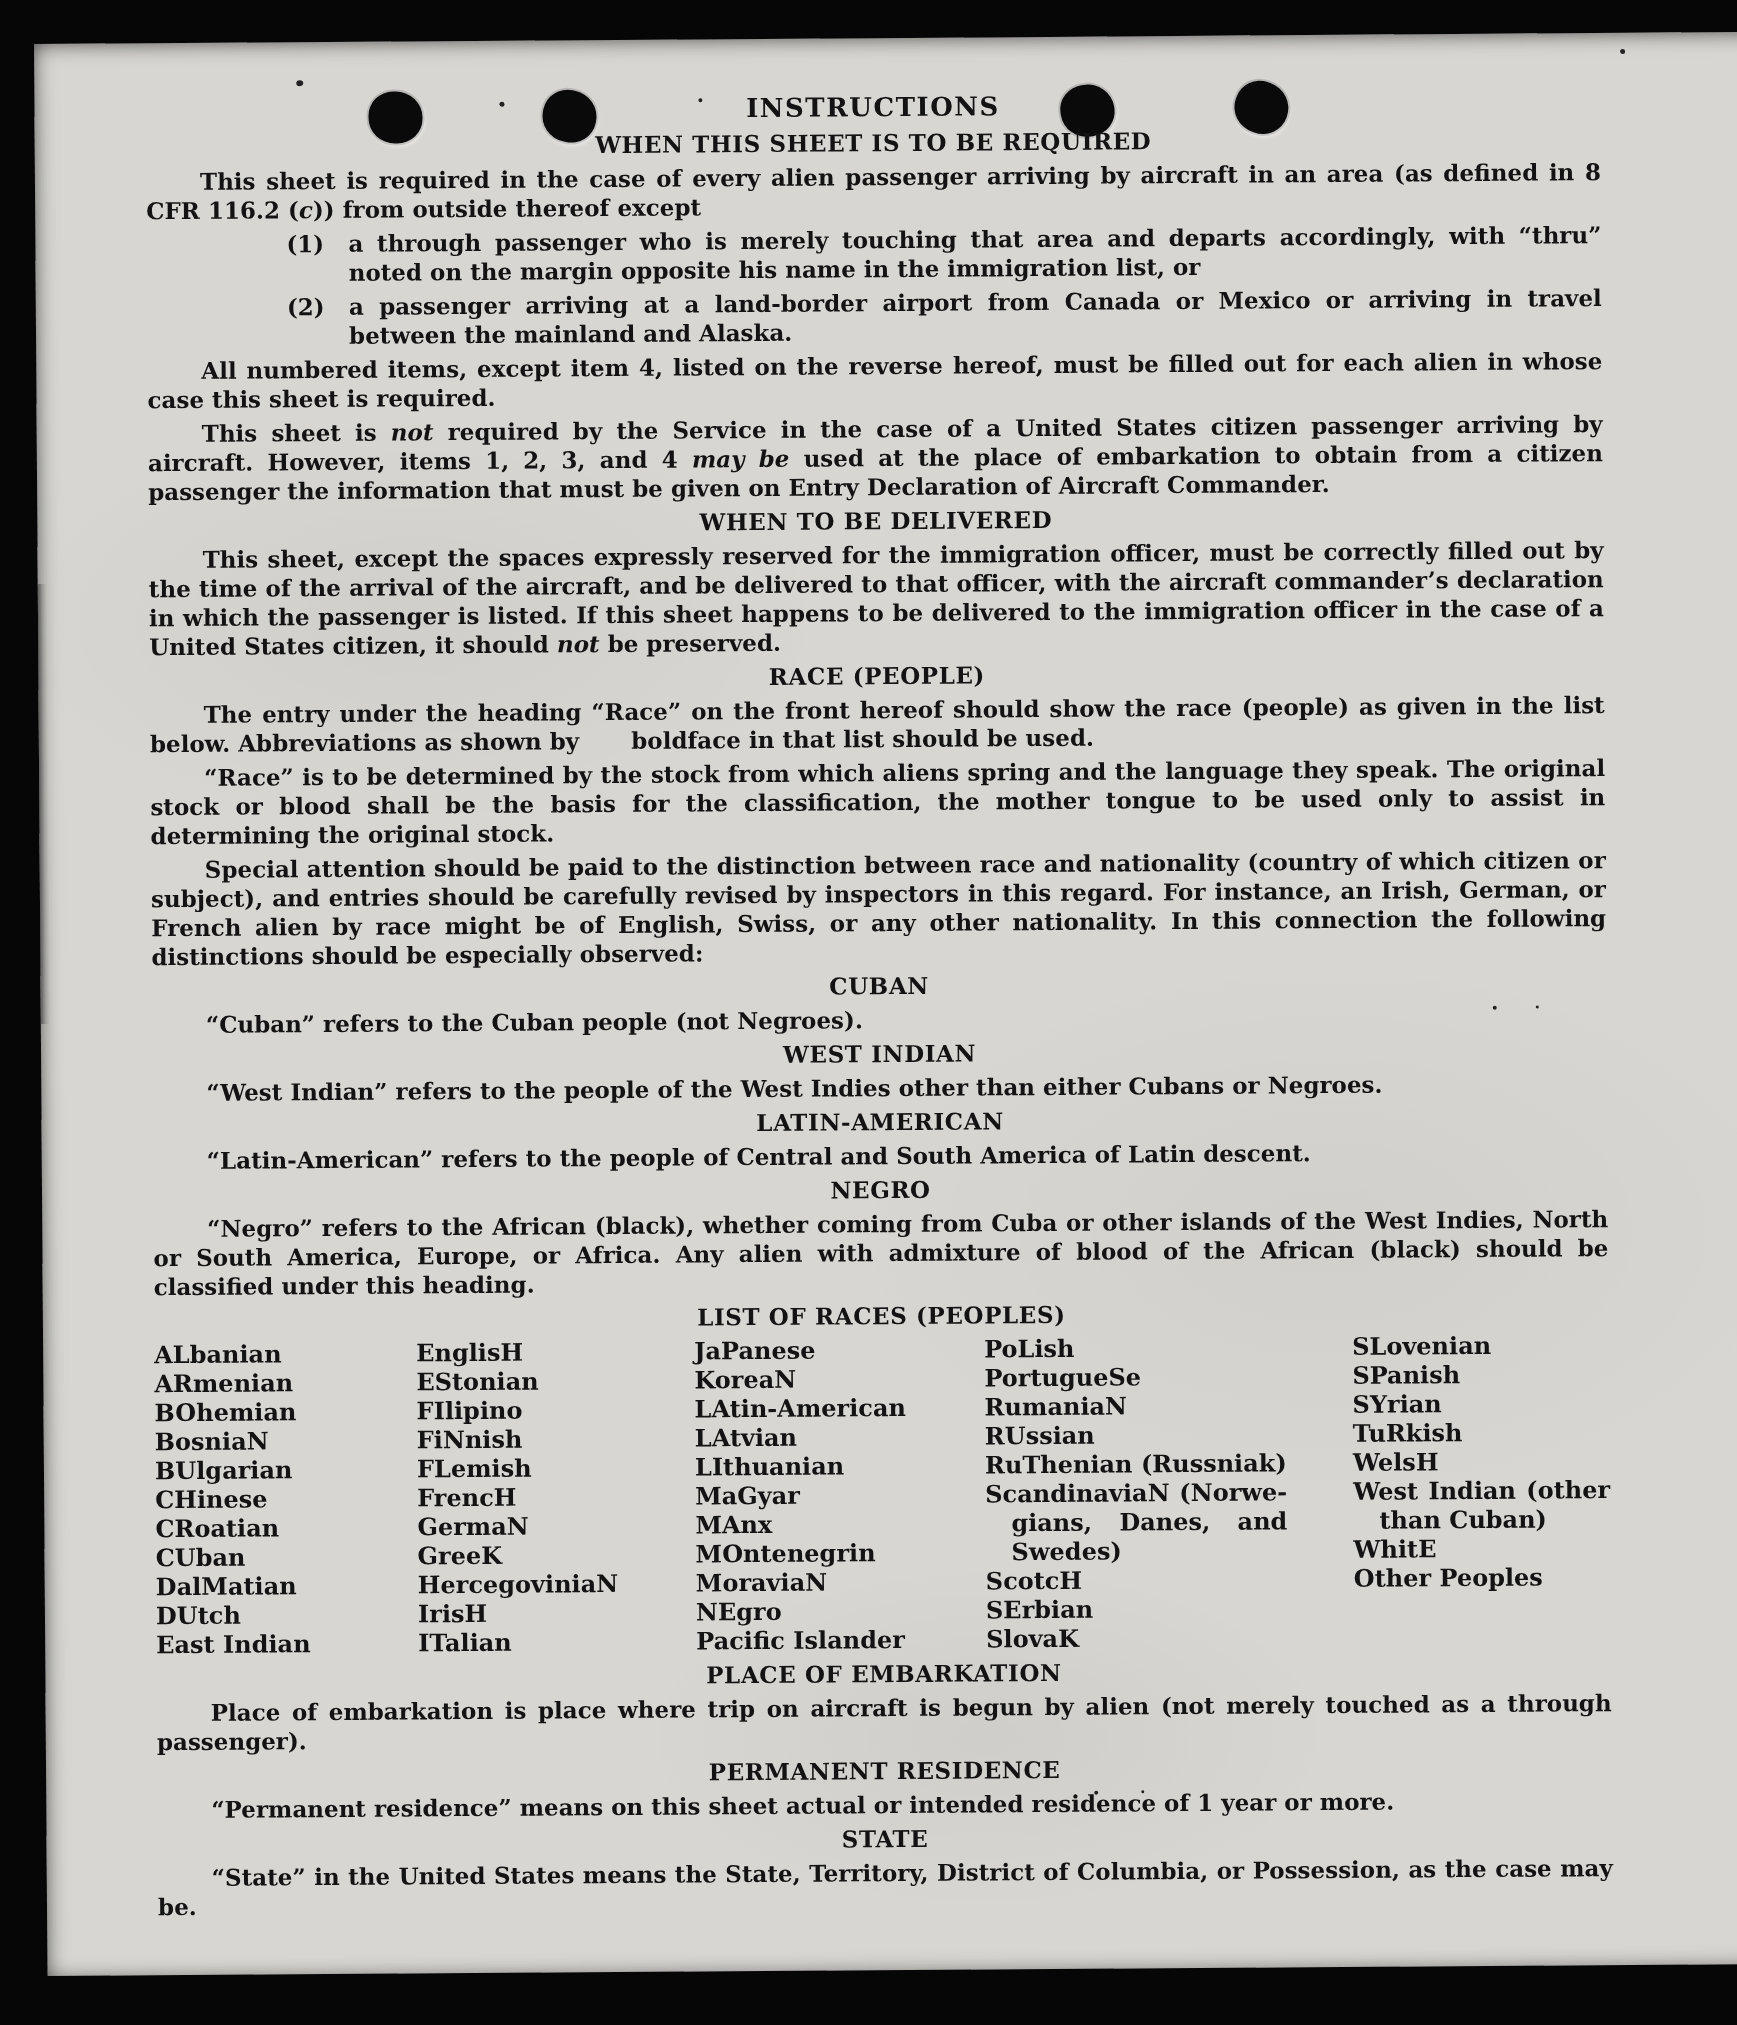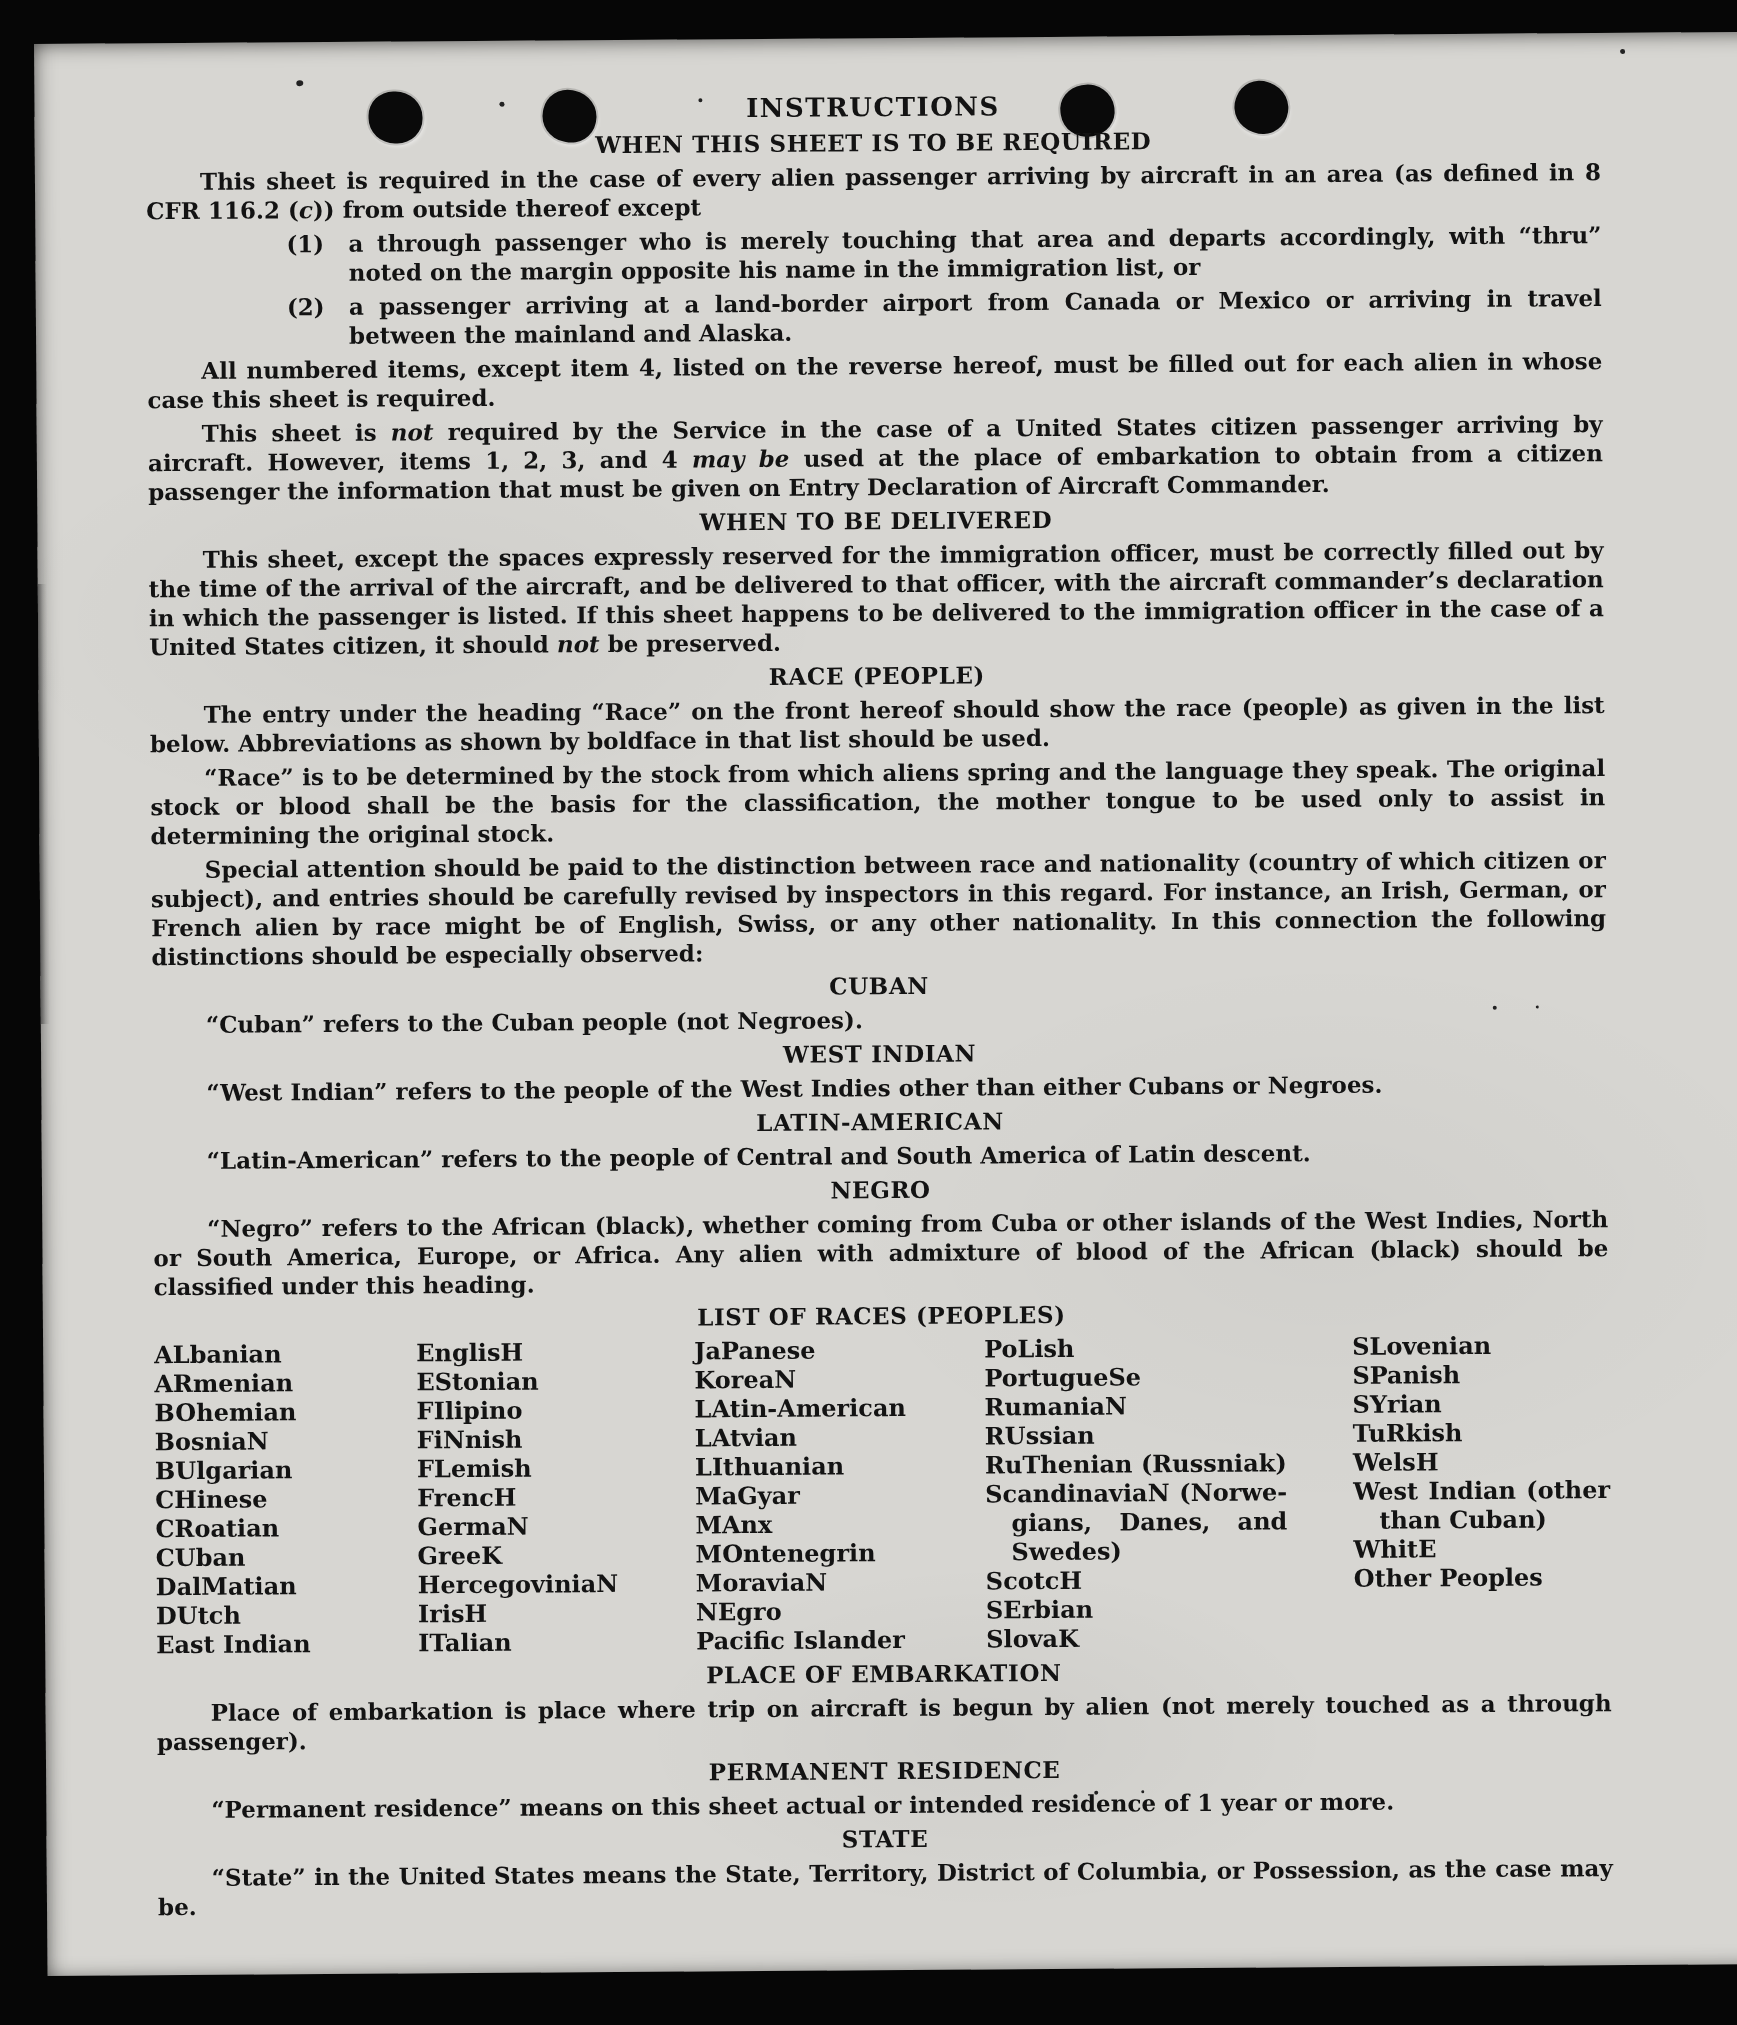--- a/index.html
+++ b/index.html
@@ -41,21 +41,21 @@
     font-size:26px;line-height:30px;margin:0 0 6px;padding:0;
     text-align:center;letter-spacing:1.5px;font-weight:bold;
   }
   h2.sec{
     font-size:23px;line-height:29px;margin:4px 0 5px;padding:0;
     text-align:center;letter-spacing:0.6px;font-weight:bold;
   }
   p.body{margin:0 0 5px;text-align:justify;}
   p.ind{text-indent:54px;}
   i.it{font-style:italic;}
-  b.bf{font-weight:bold;}
+  b.bf{font-weight:bold;margin-left:44px;}
   .num-item{display:flex;margin:0 0 5px;}
   .num-item .num{flex:0 0 62px;margin-left:140px;}
   .num-item .itext{flex:0 0 1253px;text-align:justify;margin:0;}
   .races{display:flex;margin:2px 0 5px;font-size:24px;}
   .races ul{list-style:none;margin:0;padding:0;}
   .races li{line-height:29px;white-space:nowrap;}
   .col-1{width:262px;}
   .col-2{width:278px;}
   .col-3{width:290px;}
   .col-4{width:368px;}

